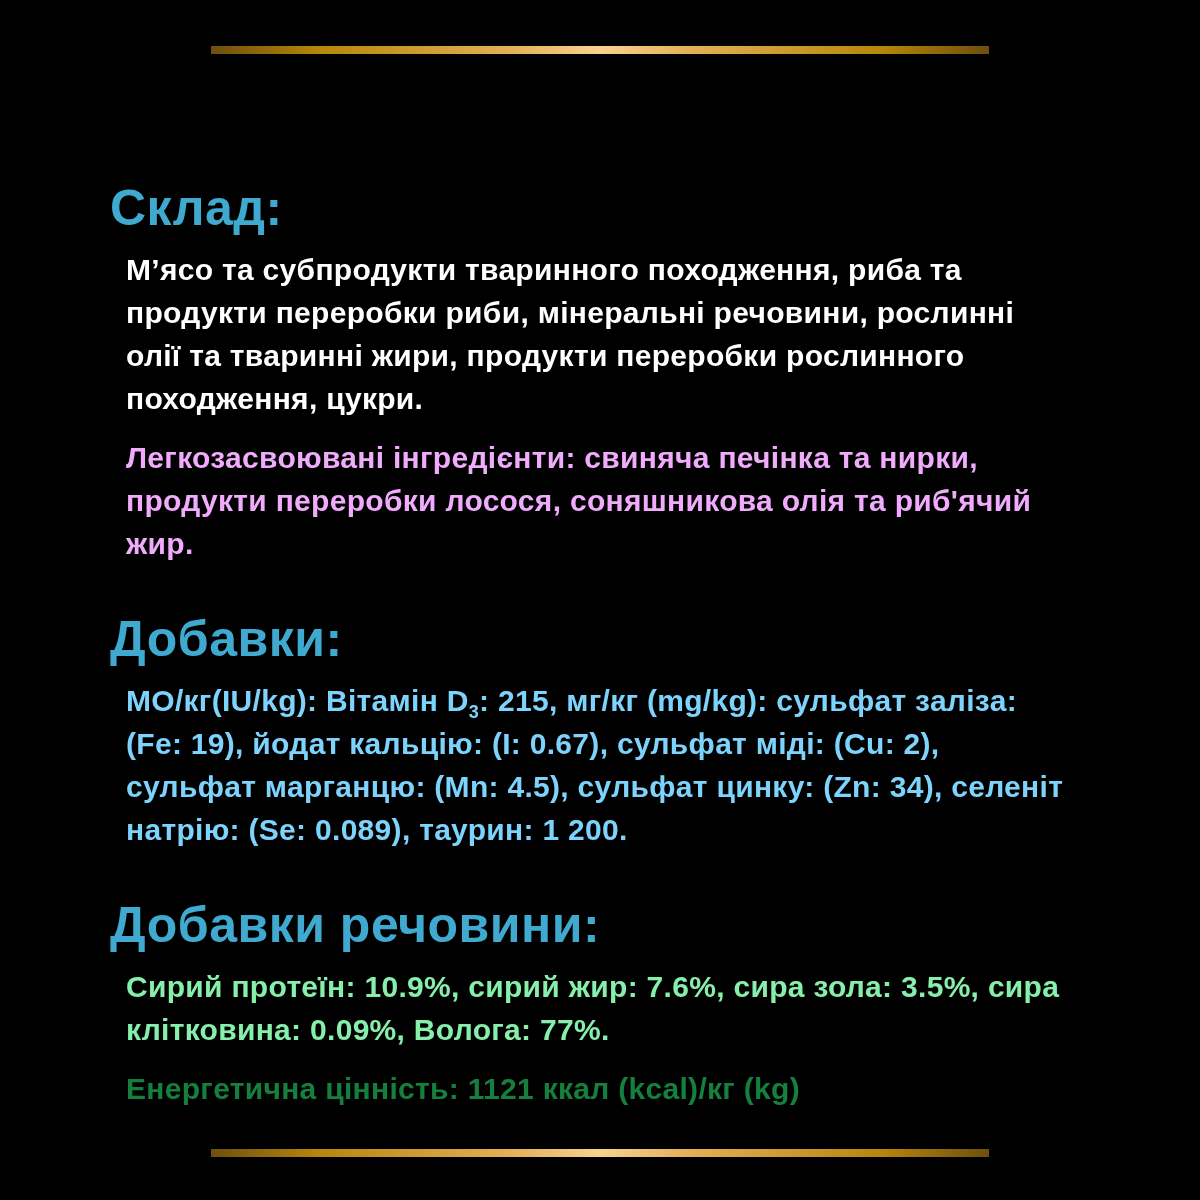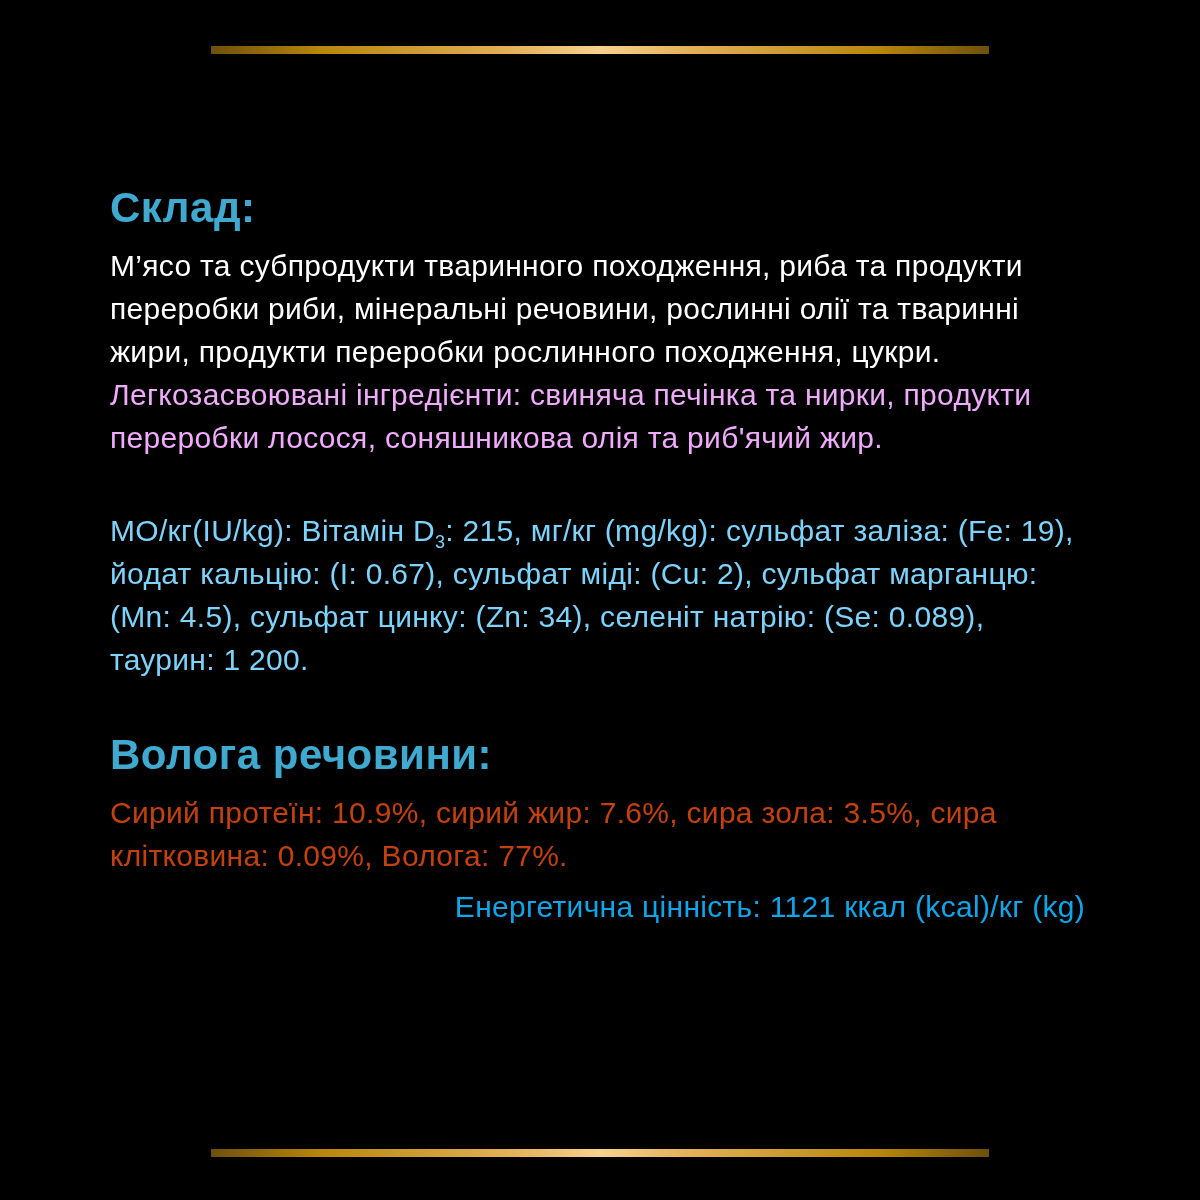--- a/index.html
+++ b/index.html
@@ -29,33 +29,33 @@
     position: absolute;
     left: 110px;
     top: 184px;
     width: 975px;
   }
   .section { margin: 0; }
   .section + .section { margin-top: 50px; }
 
   .section-heading {
     margin: 0 0 12px 0;
-    font-size: 42px;
+    font-size: 50px;
     font-weight: bold;
     line-height: 48px;
     letter-spacing: 0.5px;
     color: #3FA9D0; 
   }
   .body-text {
-    margin: 0;
+    margin: 16px;
     color: #FFFFFF;
     font-size: 30px;
     line-height: 43px;
     letter-spacing: 0.3px;
-    font-weight: 400;
+    font-weight: 700;
   }
   .body-text.energy { margin-top: 8px; }
   .body-text sub {
     font-size: 60%;
     line-height: 0;
   }
 </style>
 </head>
 <body style="background: rgb(0, 0, 0);">
 
@@ -63,24 +63,25 @@
 
 <div class="content">
 
   <div class="section">
     <h2 class="section-heading" style="color: rgb(63, 169, 208);">Склад:</h2>
     <p class="body-text" style="color: rgb(255, 255, 255);">М’ясо та субпродукти тваринного походження, риба та продукти переробки риби, мінеральні речовини, рослинні олії та тваринні жири, продукти переробки рослинного походження, цукри.</p>
     <p class="body-text" style="color: #f0abfc;">Легкозасвоювані інгредієнти: свиняча печінка та нирки, продукти переробки лосося, соняшникова олія та риб'ячий жир.</p>
   </div>
 
   <div class="section">
+    <h2 class="section-heading" style="color: rgb(63, 169, 208);">Добавки:</h2>
     <p class="body-text" style="color: #7dd3fc;"><span>МО/кг(IU/kg): Вітамін D</span><sub>3</sub><span>: 215, мг/кг (mg/kg): сульфат заліза: (Fe: 19), йодат кальцію: (I: 0.67), сульфат міді: (Cu: 2), сульфат марганцю: (Mn: 4.5), сульфат цинку: (Zn: 34), селеніт натрію: (Se: 0.089), таурин: 1 200.</span></p>
   </div>
 
   <div class="section">
-    <h2 class="section-heading" style="color: rgb(63, 169, 208);">Волога речовини:</h2>
-    <p class="body-text" style="color: #c2410c;">Сирий протеїн: 10.9%, сирий жир: 7.6%, сира зола: 3.5%, сира клітковина: 0.09%, Волога: 77%.</p>
-    <p class="body-text energy" style="color: #0ea5e9; text-align: right;">Енергетична цінність: 1121 ккал (kcal)/кг (kg)</p>
+    <h2 class="section-heading" style="color: rgb(63, 169, 208);">Добавки речовини:</h2>
+    <p class="body-text" style="color: #86efac;">Сирий протеїн: 10.9%, сирий жир: 7.6%, сира зола: 3.5%, сира клітковина: 0.09%, Волога: 77%.</p>
+    <p class="body-text energy" style="color: #15803d;">Енергетична цінність: 1121 ккал (kcal)/кг (kg)</p>
   </div>
 
 </div>
 
 <div class="gold-bar bottom" style="background: linear-gradient(90deg, rgb(110, 80, 12) 0%, rgb(184, 134, 11) 14%, rgb(226, 175, 85) 38%, rgb(247, 210, 142) 50%, rgb(226, 175, 85) 62%, rgb(184, 134, 11) 86%, rgb(110, 80, 12) 100%);"></div>
 
 </body></html>

